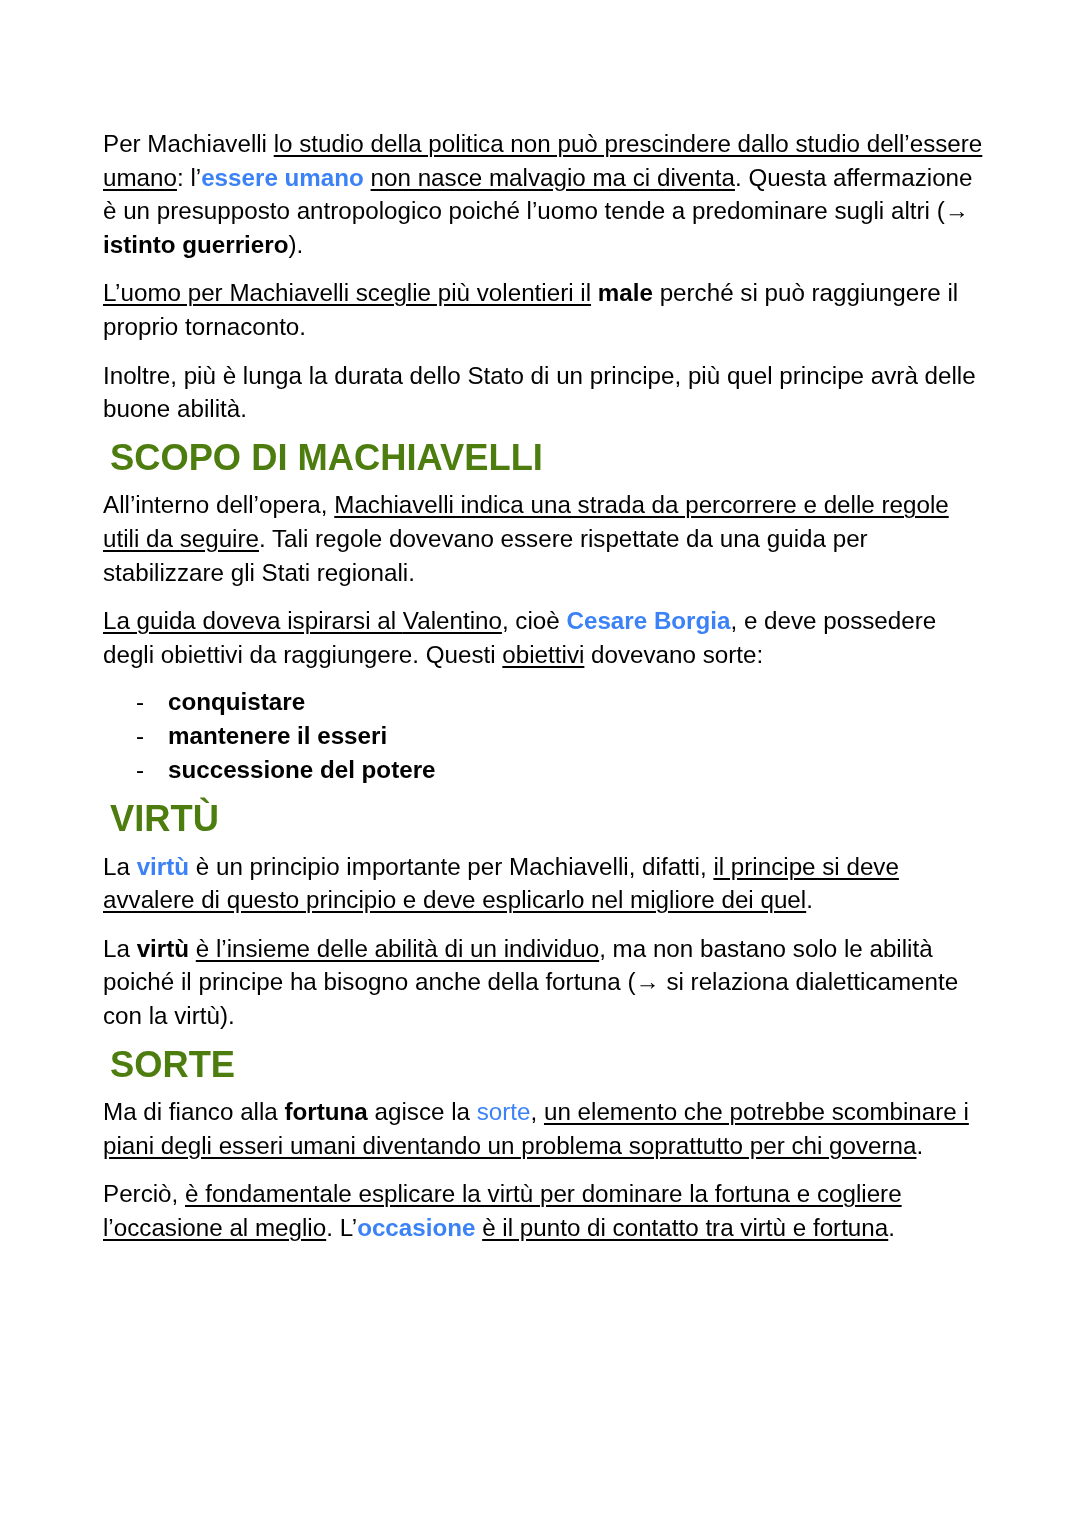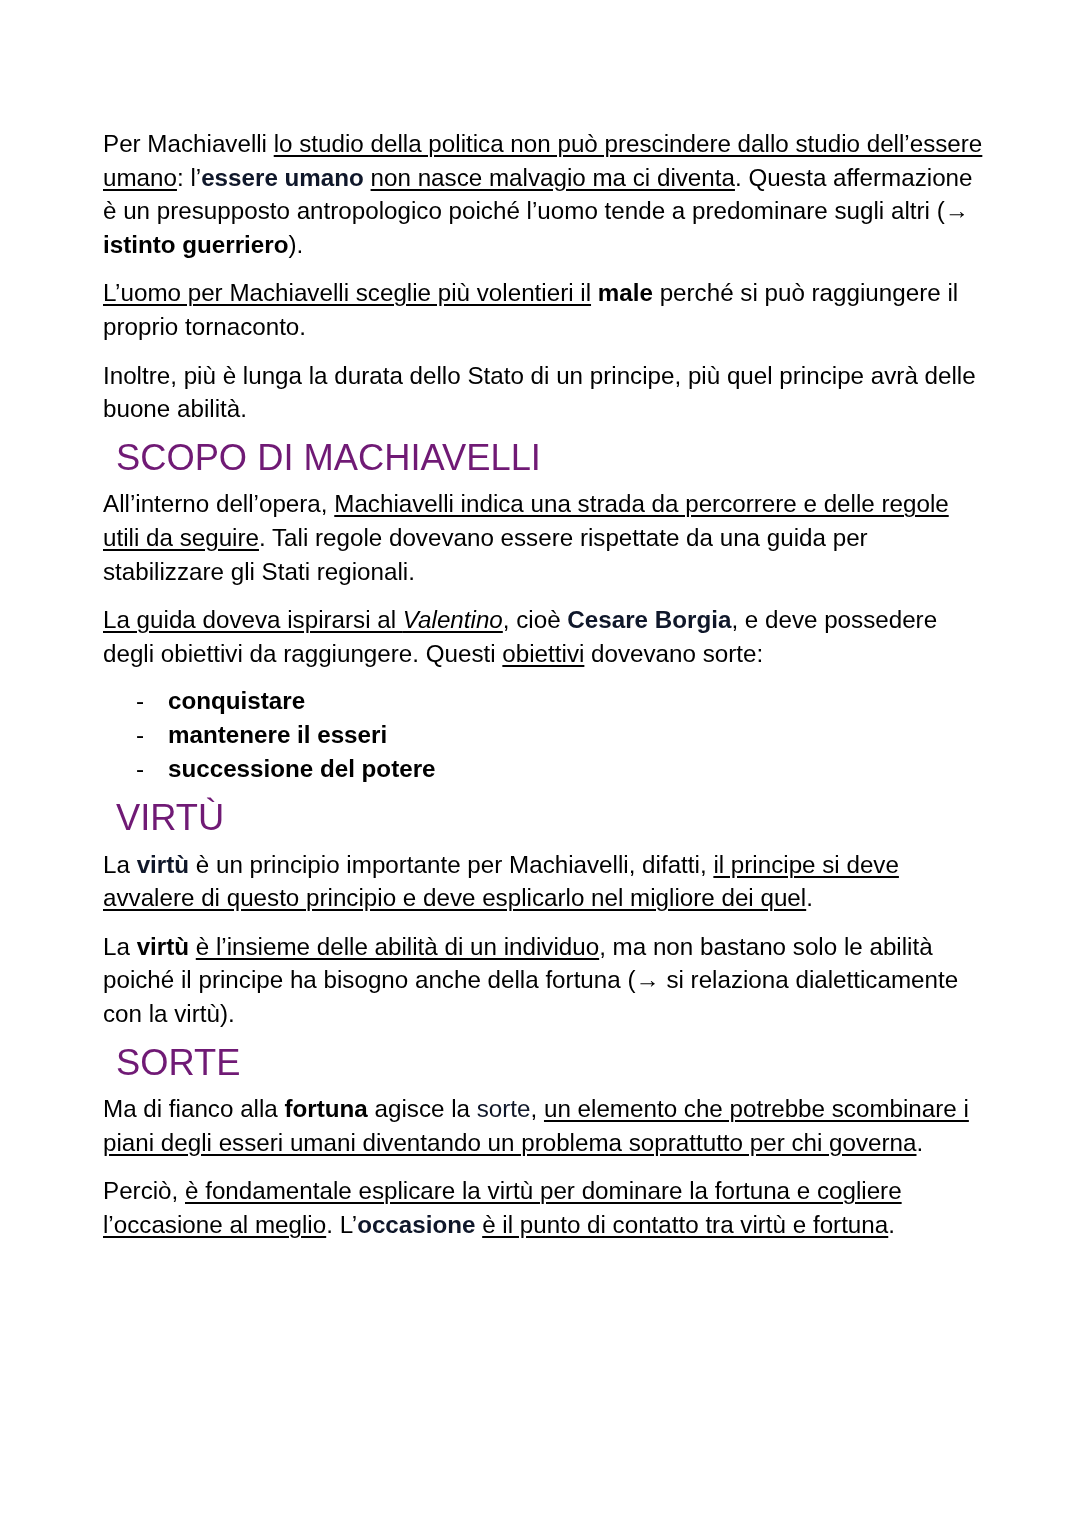--- a/index.html
+++ b/index.html
@@ -20,30 +20,30 @@
       left: 103px;
       top: 127px;
       width: 880px;
       font-size: 24.2px;
       line-height: 33.6px;
     }
     .para {
       margin: 0 0 15px 0;
     }
     .heading {
-      margin: 13px;
-      font-weight: normal;
-      color: #701a75;
+      margin: 7px;
+      font-weight: bold;
+      color: #4d7c0f;
       line-height: 33.6px;
     }
-    .heading + .para { margin-top: 0; }
+    .heading + .para { margin-top: 14px; }
     .run.u { text-decoration: underline; text-underline-offset: 3px; text-decoration-thickness: 1.5px; }
     .run.b { font-weight: bold; }
-    .run.i { font-style: italic; }
-    .run.accent { color: #0f172a; }
+    .run.i { }
+    .run.accent { color: #3b82f6; }
     .bullets {
       list-style: none;
       margin: 0 0 16px 0;
       padding: 0;
     }
     .bullets li {
       position: relative;
       padding-left: 65px;
       font-weight: bold;
       line-height: 33.6px;

